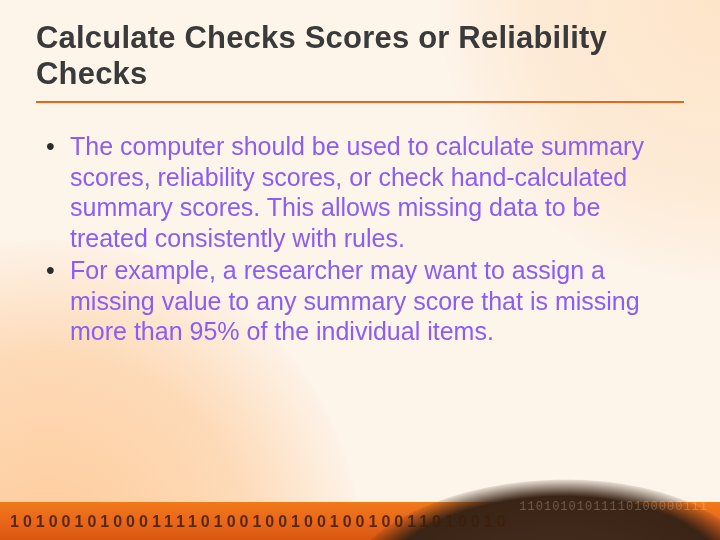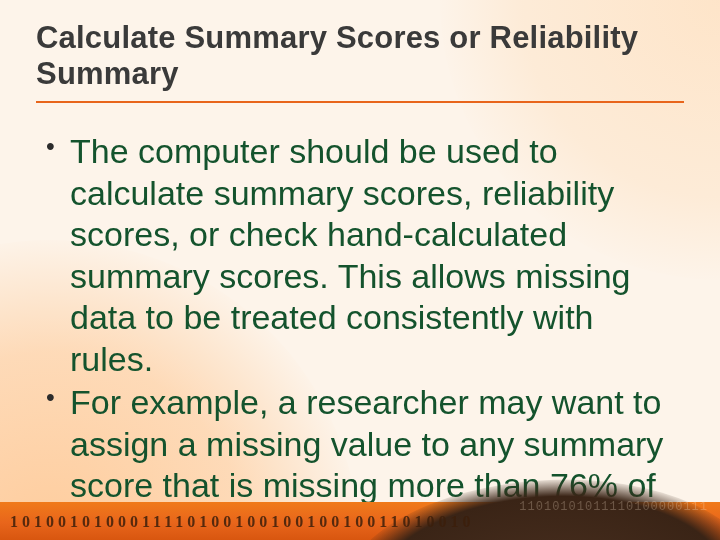--- a/index.html
+++ b/index.html
@@ -44,23 +44,23 @@
     padding-bottom: 10px;
     margin-bottom: 28px;
     font-family: Arial Black, Arial, sans-serif;
   }
   .bullets {
     padding-left: 34px;
     padding-right: 10px;
   }
   .bullet {
     position: relative;
-    font-size: 34px;
+    font-size: 25px;
     line-height: 1.22;
-    color: #14532d;
+    color: #8b5cf6;
     margin-bottom: 2px;
   }
   .bullet::before {
     content: "•";
     position: absolute;
     left: -24px;
     top: 0;
     font-size: 25px;
     color: #2c2c2c;
   }
@@ -85,21 +85,21 @@
     width: 420px;
     height: 220px;
     background: radial-gradient(ellipse at center, #4a3020 0%, #3a2416 60%, rgba(58,36,22,0) 72%);
     border-radius: 50%;
     transform: rotate(-3deg);
   }
   .binary-row {
     position: absolute;
     left: 10px;
     bottom: 9px;
-    font-family: Liberation Serif, serif;
+    font-family: Liberation Sans, sans-serif;
     font-size: 16px;
     letter-spacing: 4px;
     font-weight: bold;
     color: rgba(60,30,10,0.85);
     white-space: nowrap;
   }
   .binary-row-2 {
     position: absolute;
     right: 12px;
     bottom: 26px;
@@ -110,24 +110,24 @@
     white-space: nowrap;
   }
 </style>
 </head>
 <body>
 
 <div class="bg-circle-tr"></div>
 <div class="bg-circle-bl"></div>
 
 <div class="content">
-  <h1 class="title">Calculate Summary Scores or Reliability Summary</h1>
+  <h1 class="title">Calculate Checks Scores or Reliability Checks</h1>
   <div class="bullets">
     <div class="bullet">The computer should be used to calculate summary scores, reliability scores, or check hand-calculated summary scores. This allows missing data to be treated consistently with rules.</div>
-    <div class="bullet">For example, a researcher may want to assign a missing value to any summary score that is missing more than 76% of the individual items.</div>
+    <div class="bullet">For example, a researcher may want to assign a missing value to any summary score that is missing more than 95% of the individual items.</div>
   </div>
 </div>
 
 <div class="bottom-band">
   <div class="band-orange"></div>
   <div class="band-dark-arc"></div>
   <div class="binary-row">
     <span>101001010001111010010010010010011010010</span>
   </div>
   <div class="binary-row-2">11010101011110100000111</div>

